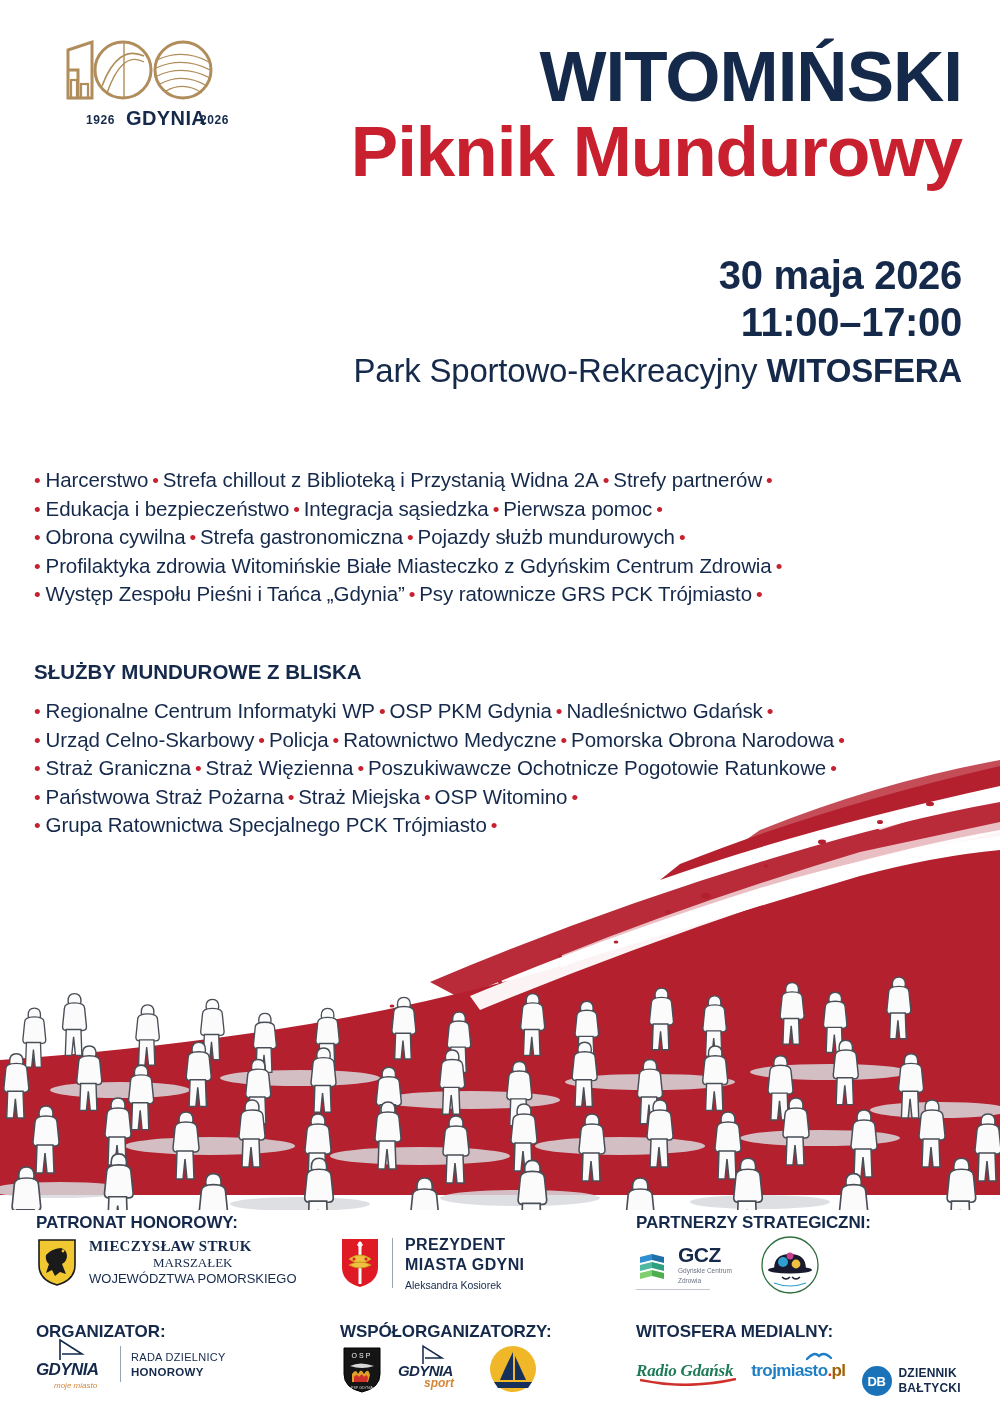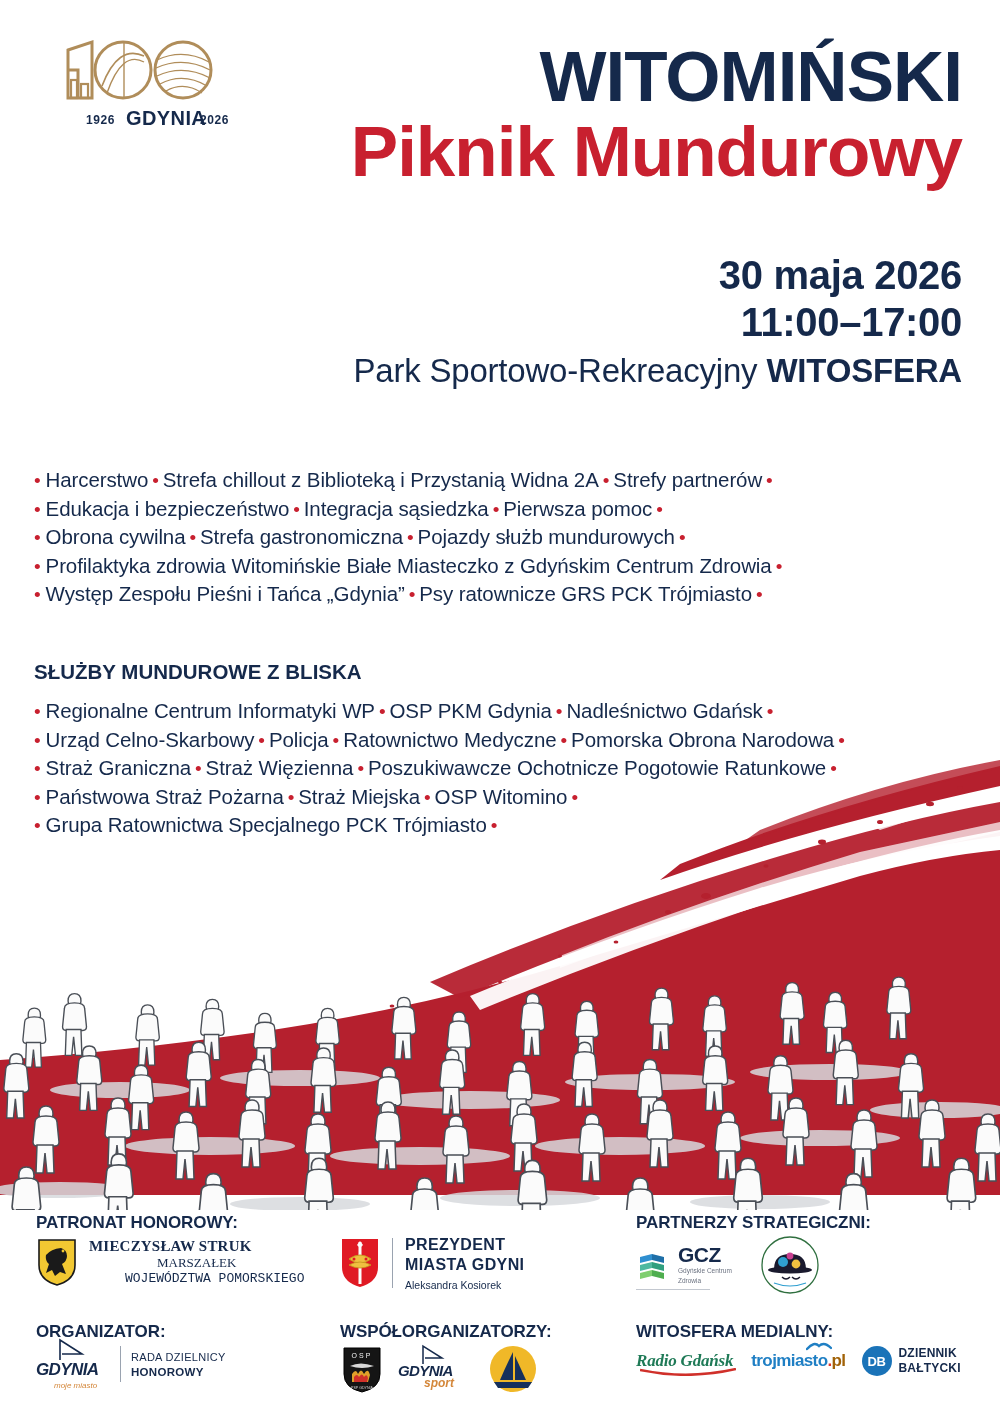--- a/index.html
+++ b/index.html
@@ -149,21 +149,21 @@
   .fh-coorg { left: 340px; top: 117px; }
   .fh-media { left: 636px; top: 117px; }
 
   .fblock { position: absolute; display: flex; align-items: center; }
 
   
   .hp1 { left: 36px; top: 32px; }
   .hp1 .txt { margin-left: 11px; color: #15294b; }
   .hp1 .t1 { font-size: 15px; font-weight: 700; font-family: "Liberation Serif", serif; letter-spacing: .2px;}
   .hp1 .t2 { font-size: 13px; font-family: "Liberation Serif", serif; text-align: center; }
-  .hp1 .t3 { font-size: 13px; font-family: Liberation Mono, monospace; margin-left: 36px; }
+  .hp1 .t3 { font-size: 13px; font-family: Liberation Sans, sans-serif; }
 
   
   .hp2 { left: 340px; top: 30px; }
   .hp2 .divider { width: 1px; height: 50px; background: #9aa3b0; margin: 0 12px; }
   .hp2 .t1 { font-size: 16px; font-weight: 700; color: #15294b; letter-spacing: .4px; line-height: 1.25; }
   .hp2 .t2 { font-size: 10.5px; color: #15294b; margin-top: 4px; }
 
   
   .org { left: 36px; top: 139px; }
   .org .divider { width: 1px; height: 36px; background: #9aa3b0; margin: 0 10px; }
@@ -186,21 +186,21 @@
   .radio-gdansk { position: relative; margin-right: 18px; }
   .rg-text { font-family: "Liberation Serif", serif; font-size: 17px; font-weight: 700; font-style: italic; color: #1f7a57; letter-spacing: -.2px; }
   .rg-swoosh { position: absolute; left: 4px; bottom: -5px; width: 96px; height: 8px; }
 
   .troj { margin-right: 16px; position: relative; }
   .troj-text { font-size: 17px; font-weight: 700; color: #1f7fc4; letter-spacing: -.6px; }
   .troj-text .dotred { color: #e0342b; }
   .troj-text .pl { color: #a16207; }
   .troj-bird { position: absolute; right: 14px; top: -11px; }
 
-  .db { display: flex; align-items: flex-start; }
+  .db { display: flex; align-items: flex-start; margin-top: 20px; }
   .db-badge {
     width: 30px; height: 30px; border-radius: 50%;
     background: #1a73b8; color: #fff;
     font-size: 13px; font-weight: 700;
     display: flex; align-items: center; justify-content: center;
     letter-spacing: -.5px;
   }
   .db-text { margin-left: 7px; font-size: 12px; font-weight: 700; color: #15294b; line-height: 1.22; letter-spacing: .2px;}
 
   

